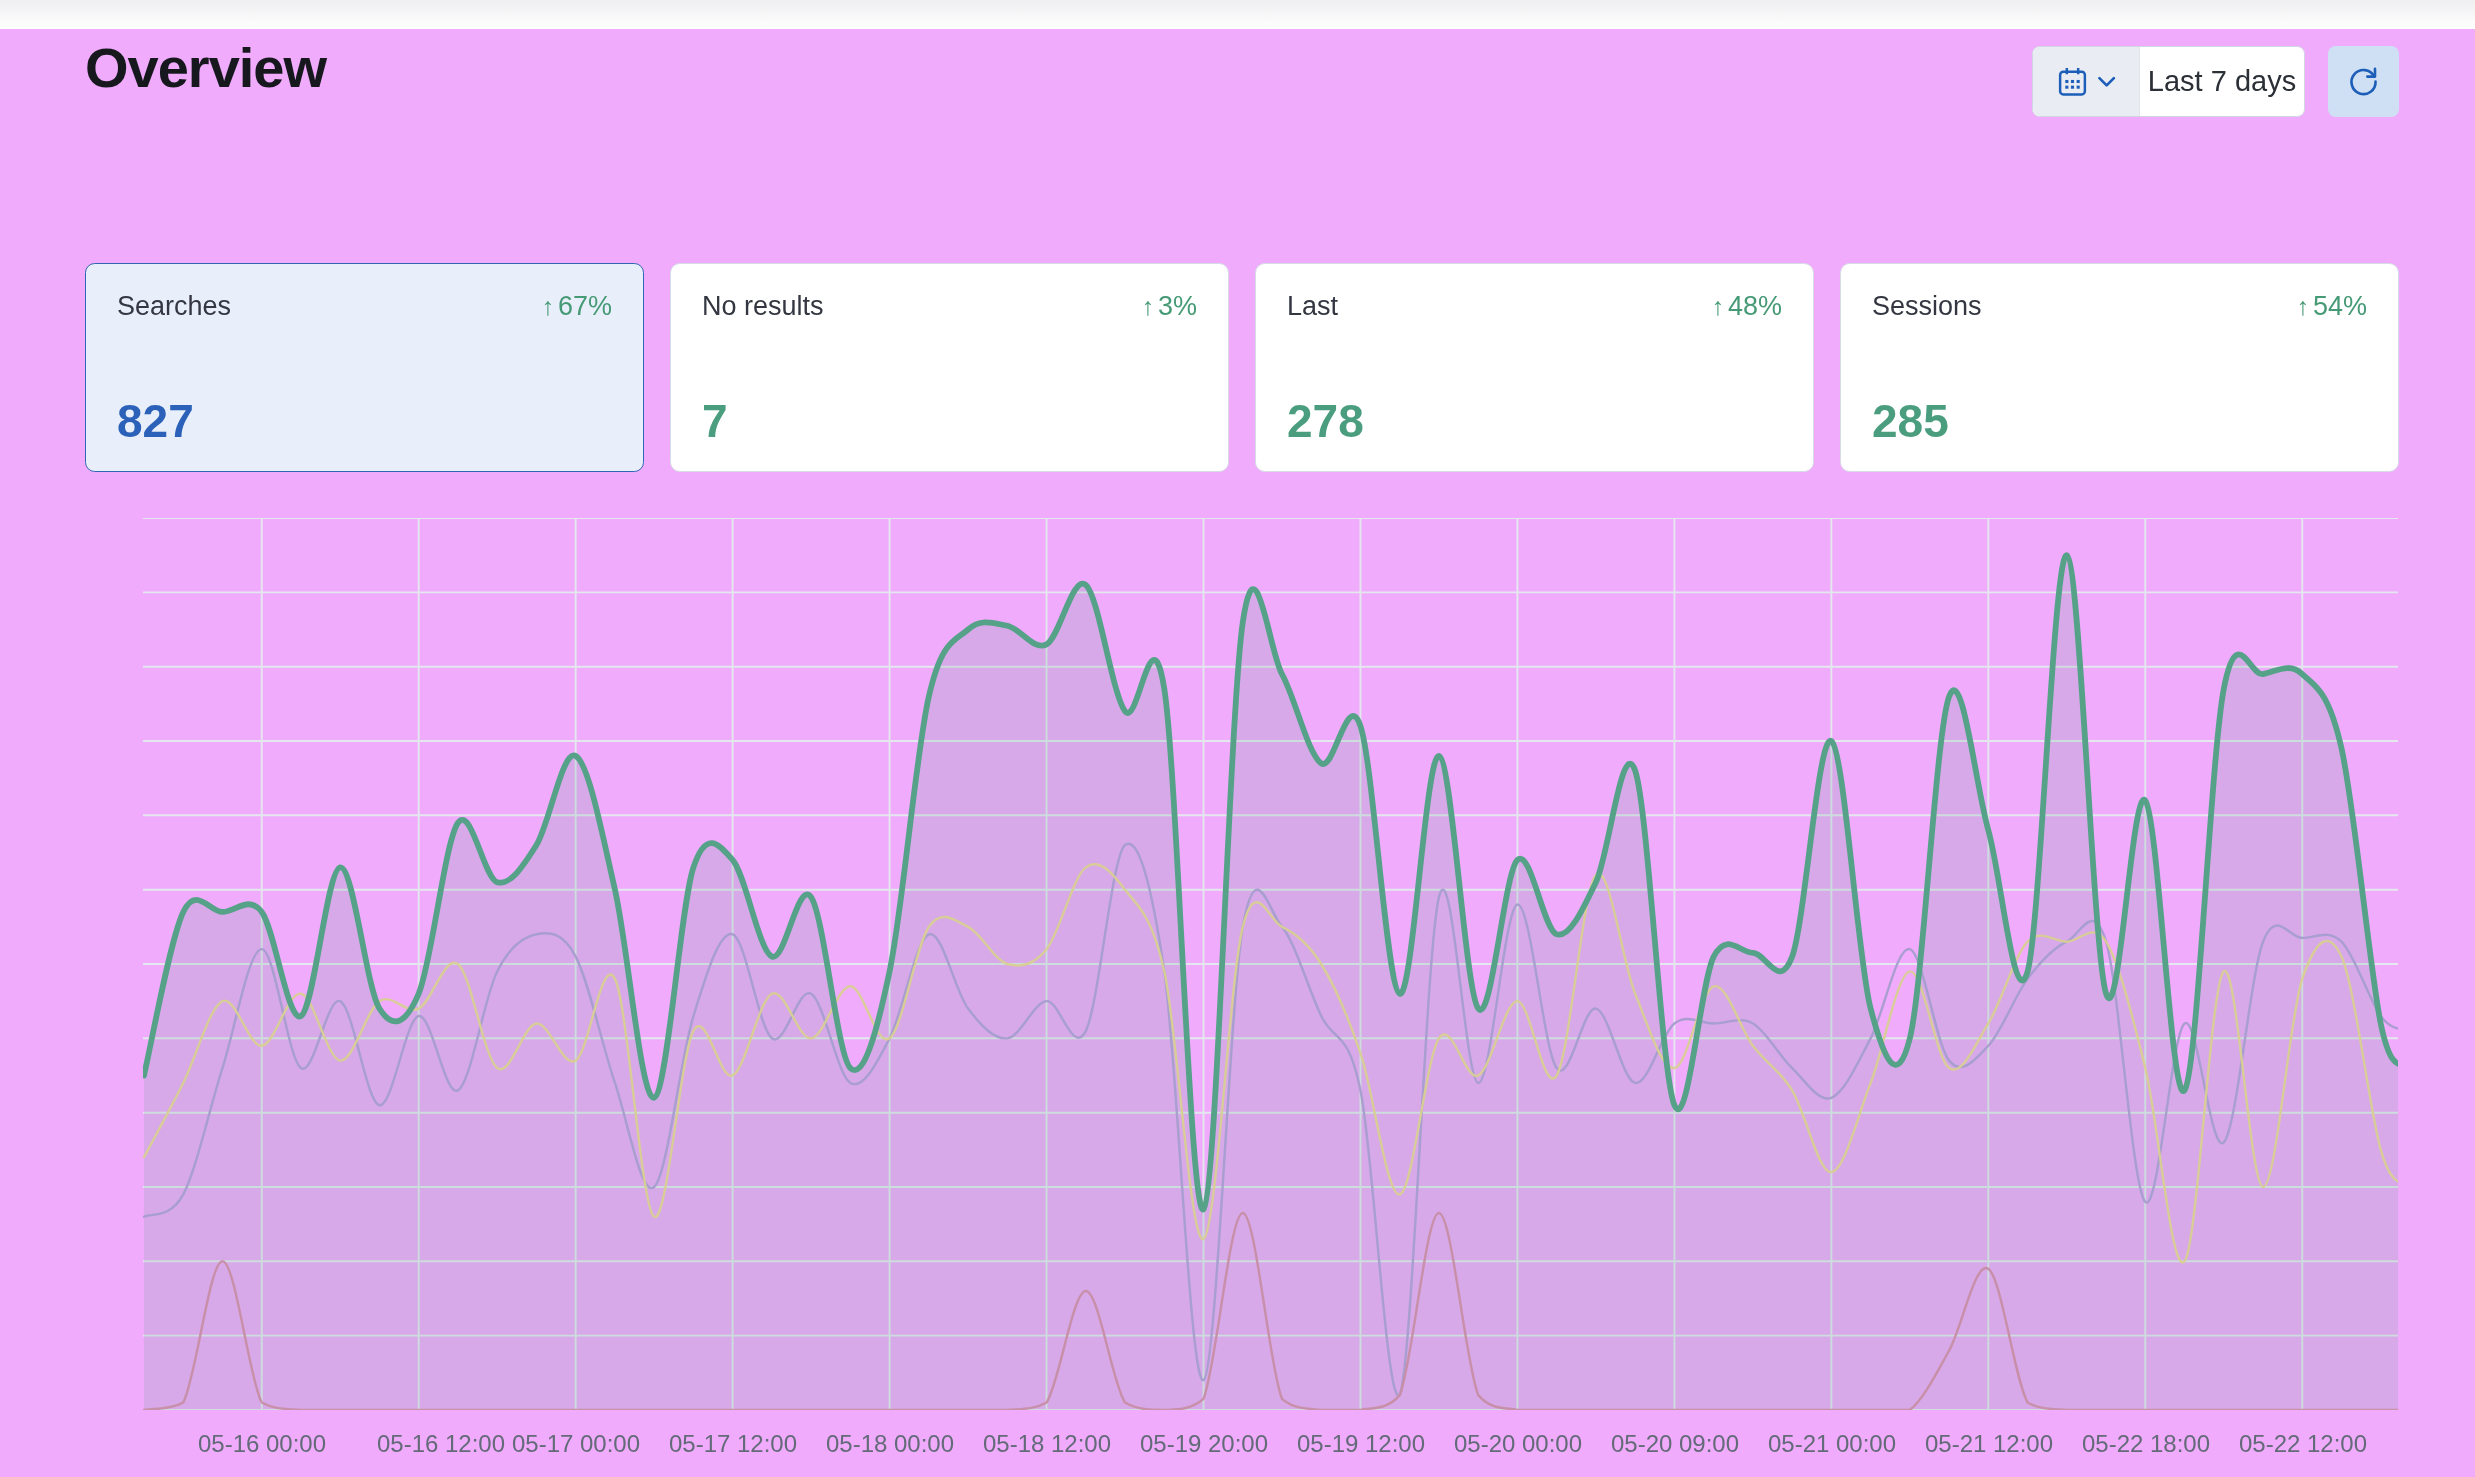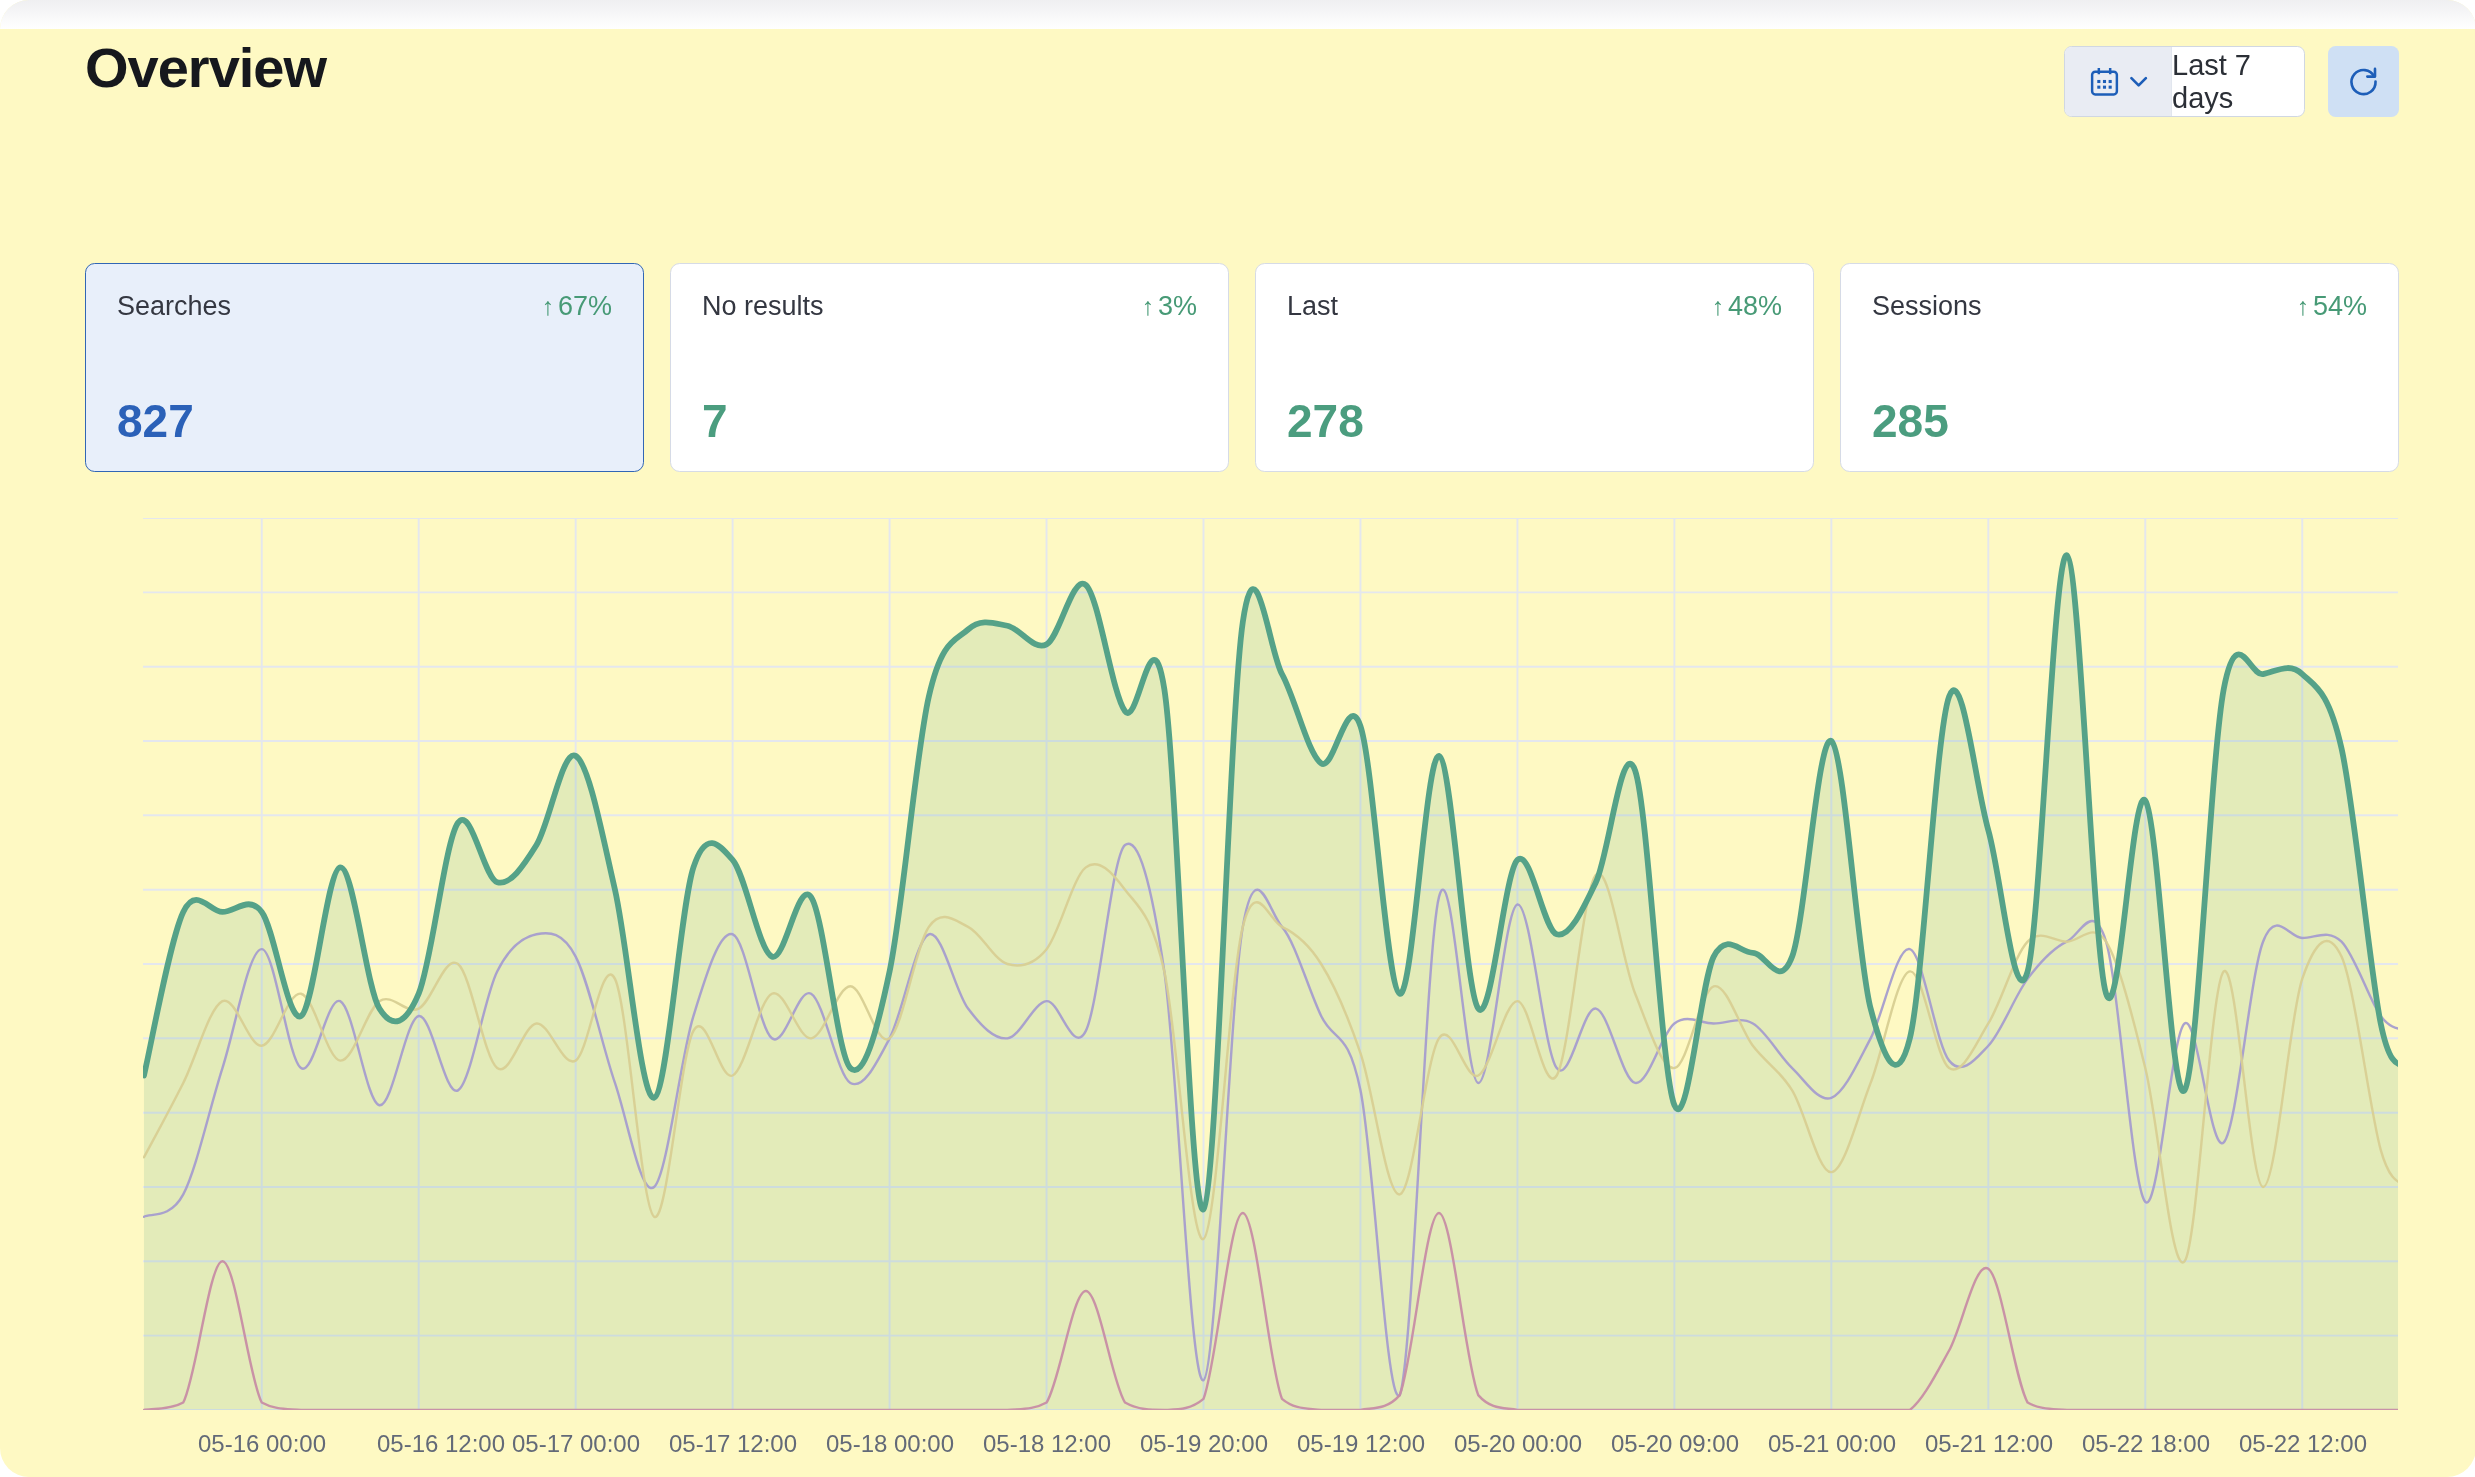--- a/index.html
+++ b/index.html
@@ -1,26 +1,26 @@
 <!DOCTYPE html>
 <html><head>
 <meta charset="utf-8">
 <style>
   html,body{margin:0;padding:0;background:#fff;}
-  .app{position:relative;width:2476px;height:1477px;background:#fef9c3;overflow:hidden;
-       font-family:"Liberation Sans",sans-serif;color:#343741;border-radius:29px;}
+  .app{position:relative;width:2476px;height:1477px;background:#f0abfc;overflow:hidden;
+       font-family:"Liberation Sans",sans-serif;color:#343741;}
   .topfade{position:absolute;left:0;top:0;width:100%;height:29px;
            background:linear-gradient(#efeff1,#ffffff);pointer-events:none;}
 
   
   .page-title{position:absolute;left:85px;top:35px;margin:0;font-size:56px;font-weight:700;
               letter-spacing:-1px;color:#16181d;}
   .toolbar{position:absolute;top:46px;right:77px;display:flex;align-items:center;gap:23px;}
 
-  .datepicker{display:flex;height:71px;width:241px;border:1px solid #d0d7e2;border-radius:7.7px;
+  .datepicker{display:flex;height:71px;width:273px;border:1px solid #d0d7e2;border-radius:7.7px;
               overflow:hidden;background:#fff;box-sizing:border-box;cursor:pointer;}
   .dp-left{width:106px;background:#e9ecf3;display:flex;align-items:center;justify-content:center;
            gap:7.7px;border-right:1px solid #e1e6ee;}
   .dp-right{flex:1;display:flex;align-items:center;justify-content:center;
             font-size:29px;color:#2b2f36;}
 
   .btn{height:71px;border:none;border-radius:7.7px;background:#cfe0f4;display:flex;
        align-items:center;justify-content:center;cursor:pointer;}
   .refresh{width:71px;}
   .manage{width:212px;gap:11.6px;font-family:"Liberation Sans",sans-serif;

